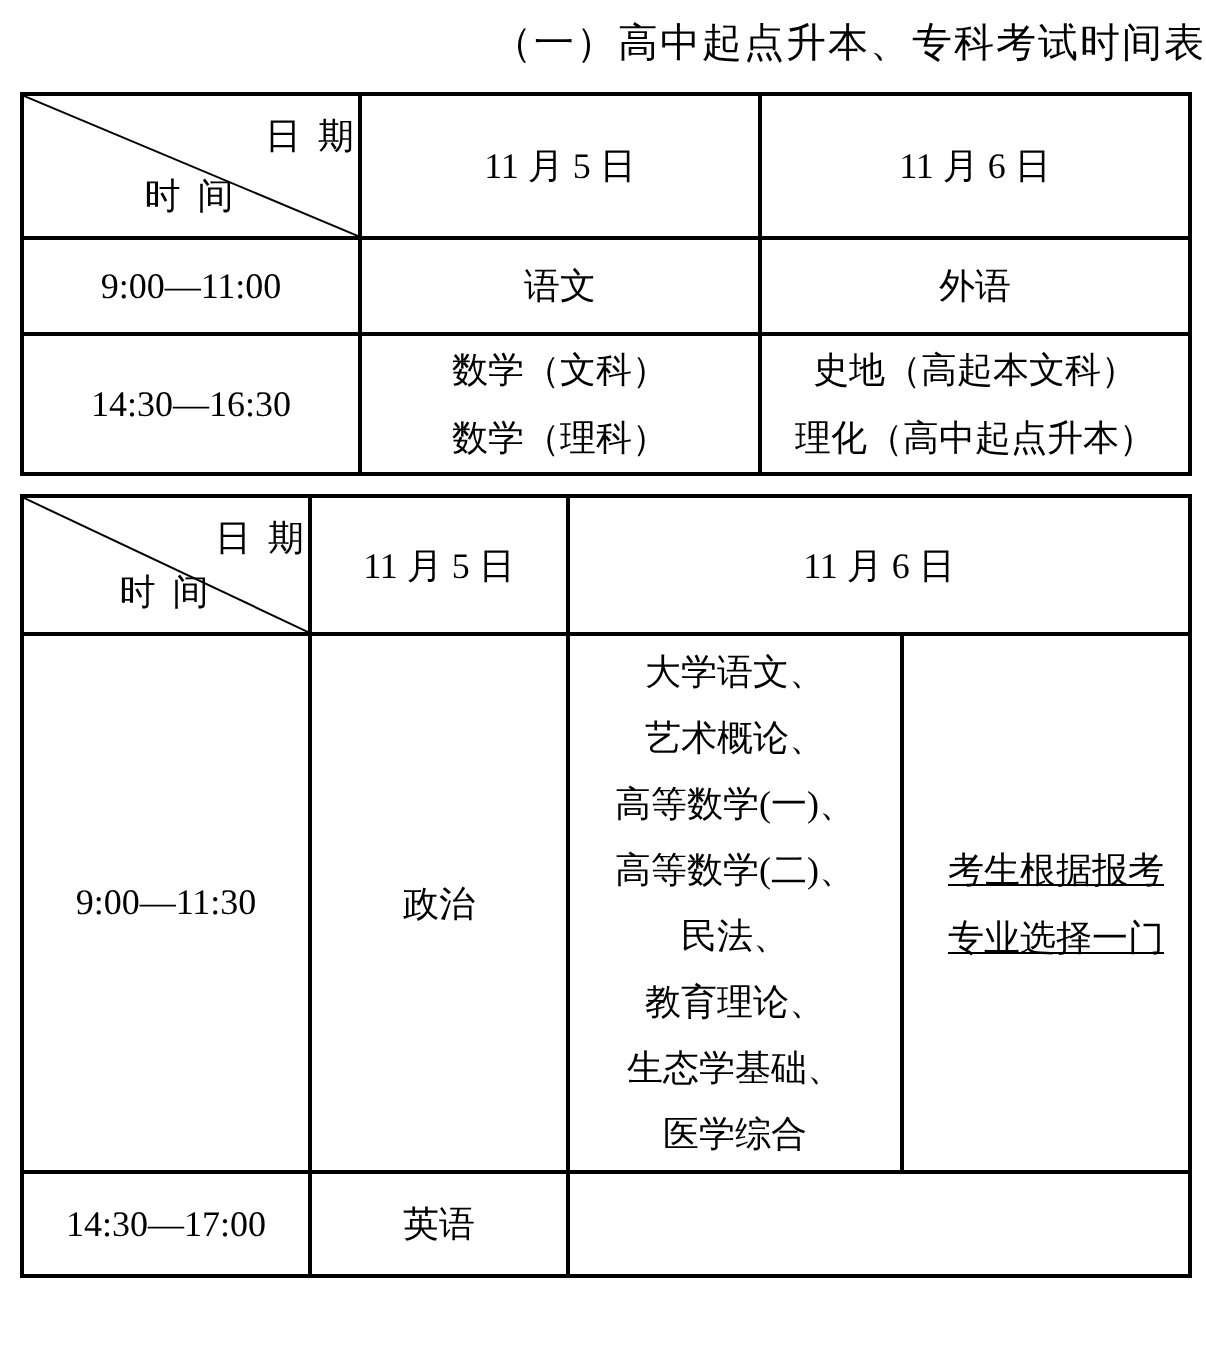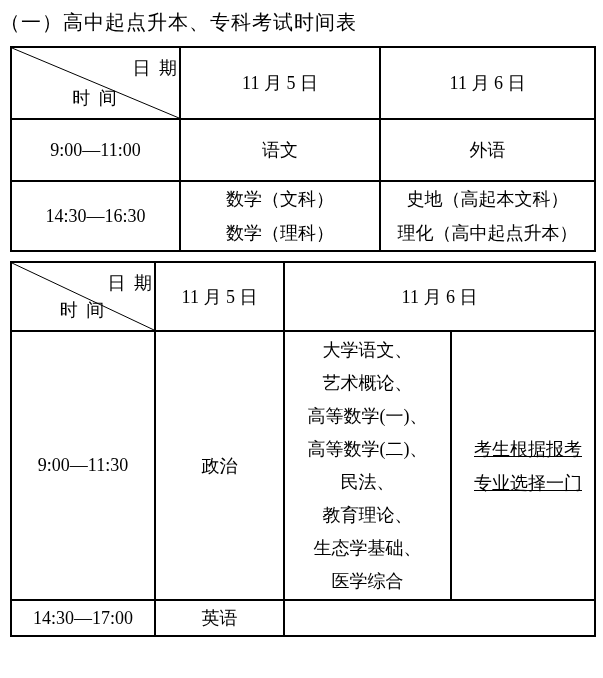--- a/index.html
+++ b/index.html
@@ -12,21 +12,21 @@
     font-family: "Liberation Serif", "DejaVu Serif", serif;
     color: #000000;
     overflow: hidden;
   }
   .page {
     width: 603px;
     height: 678px;
     position: relative;
   }
   .section-title {
-    text-align: left;
+    text-align: right;
     font-size: 20px;
     font-weight: normal;
     letter-spacing: 1px;
     height: 28px;
     line-height: 28px;
   }
   .title-1 { margin-top: 8px; }
   .title-2 { margin-top: 21px; }
 
   table.exam-table {
@@ -41,26 +41,26 @@
     border: 2px solid #000000;
     text-align: center;
     vertical-align: middle;
     font-size: 18px;
     font-weight: normal;
     overflow: hidden;
   }
 
   
   .t1 .r-head  { height: 72px; }
-  .t1 .r-one   { height: 62px; }
+  .t1 .r-one   { height: 48px; }
   .t1 .r-two   { height: 69px; }
   
   .t2 .r-head  { height: 69px; }
   .t2 .r-tall  { height: 269px; }
-  .t2 .r-last  { height: 36px; }
+  .t2 .r-last  { height: 52px; }
 
   .corner-cell { position: relative; }
   .corner-cell svg.diag {
     position: absolute;
     left: 0; top: 0;
     width: 100%; height: 100%;
     display: block;
   }
   .corner-date {
     position: absolute;

